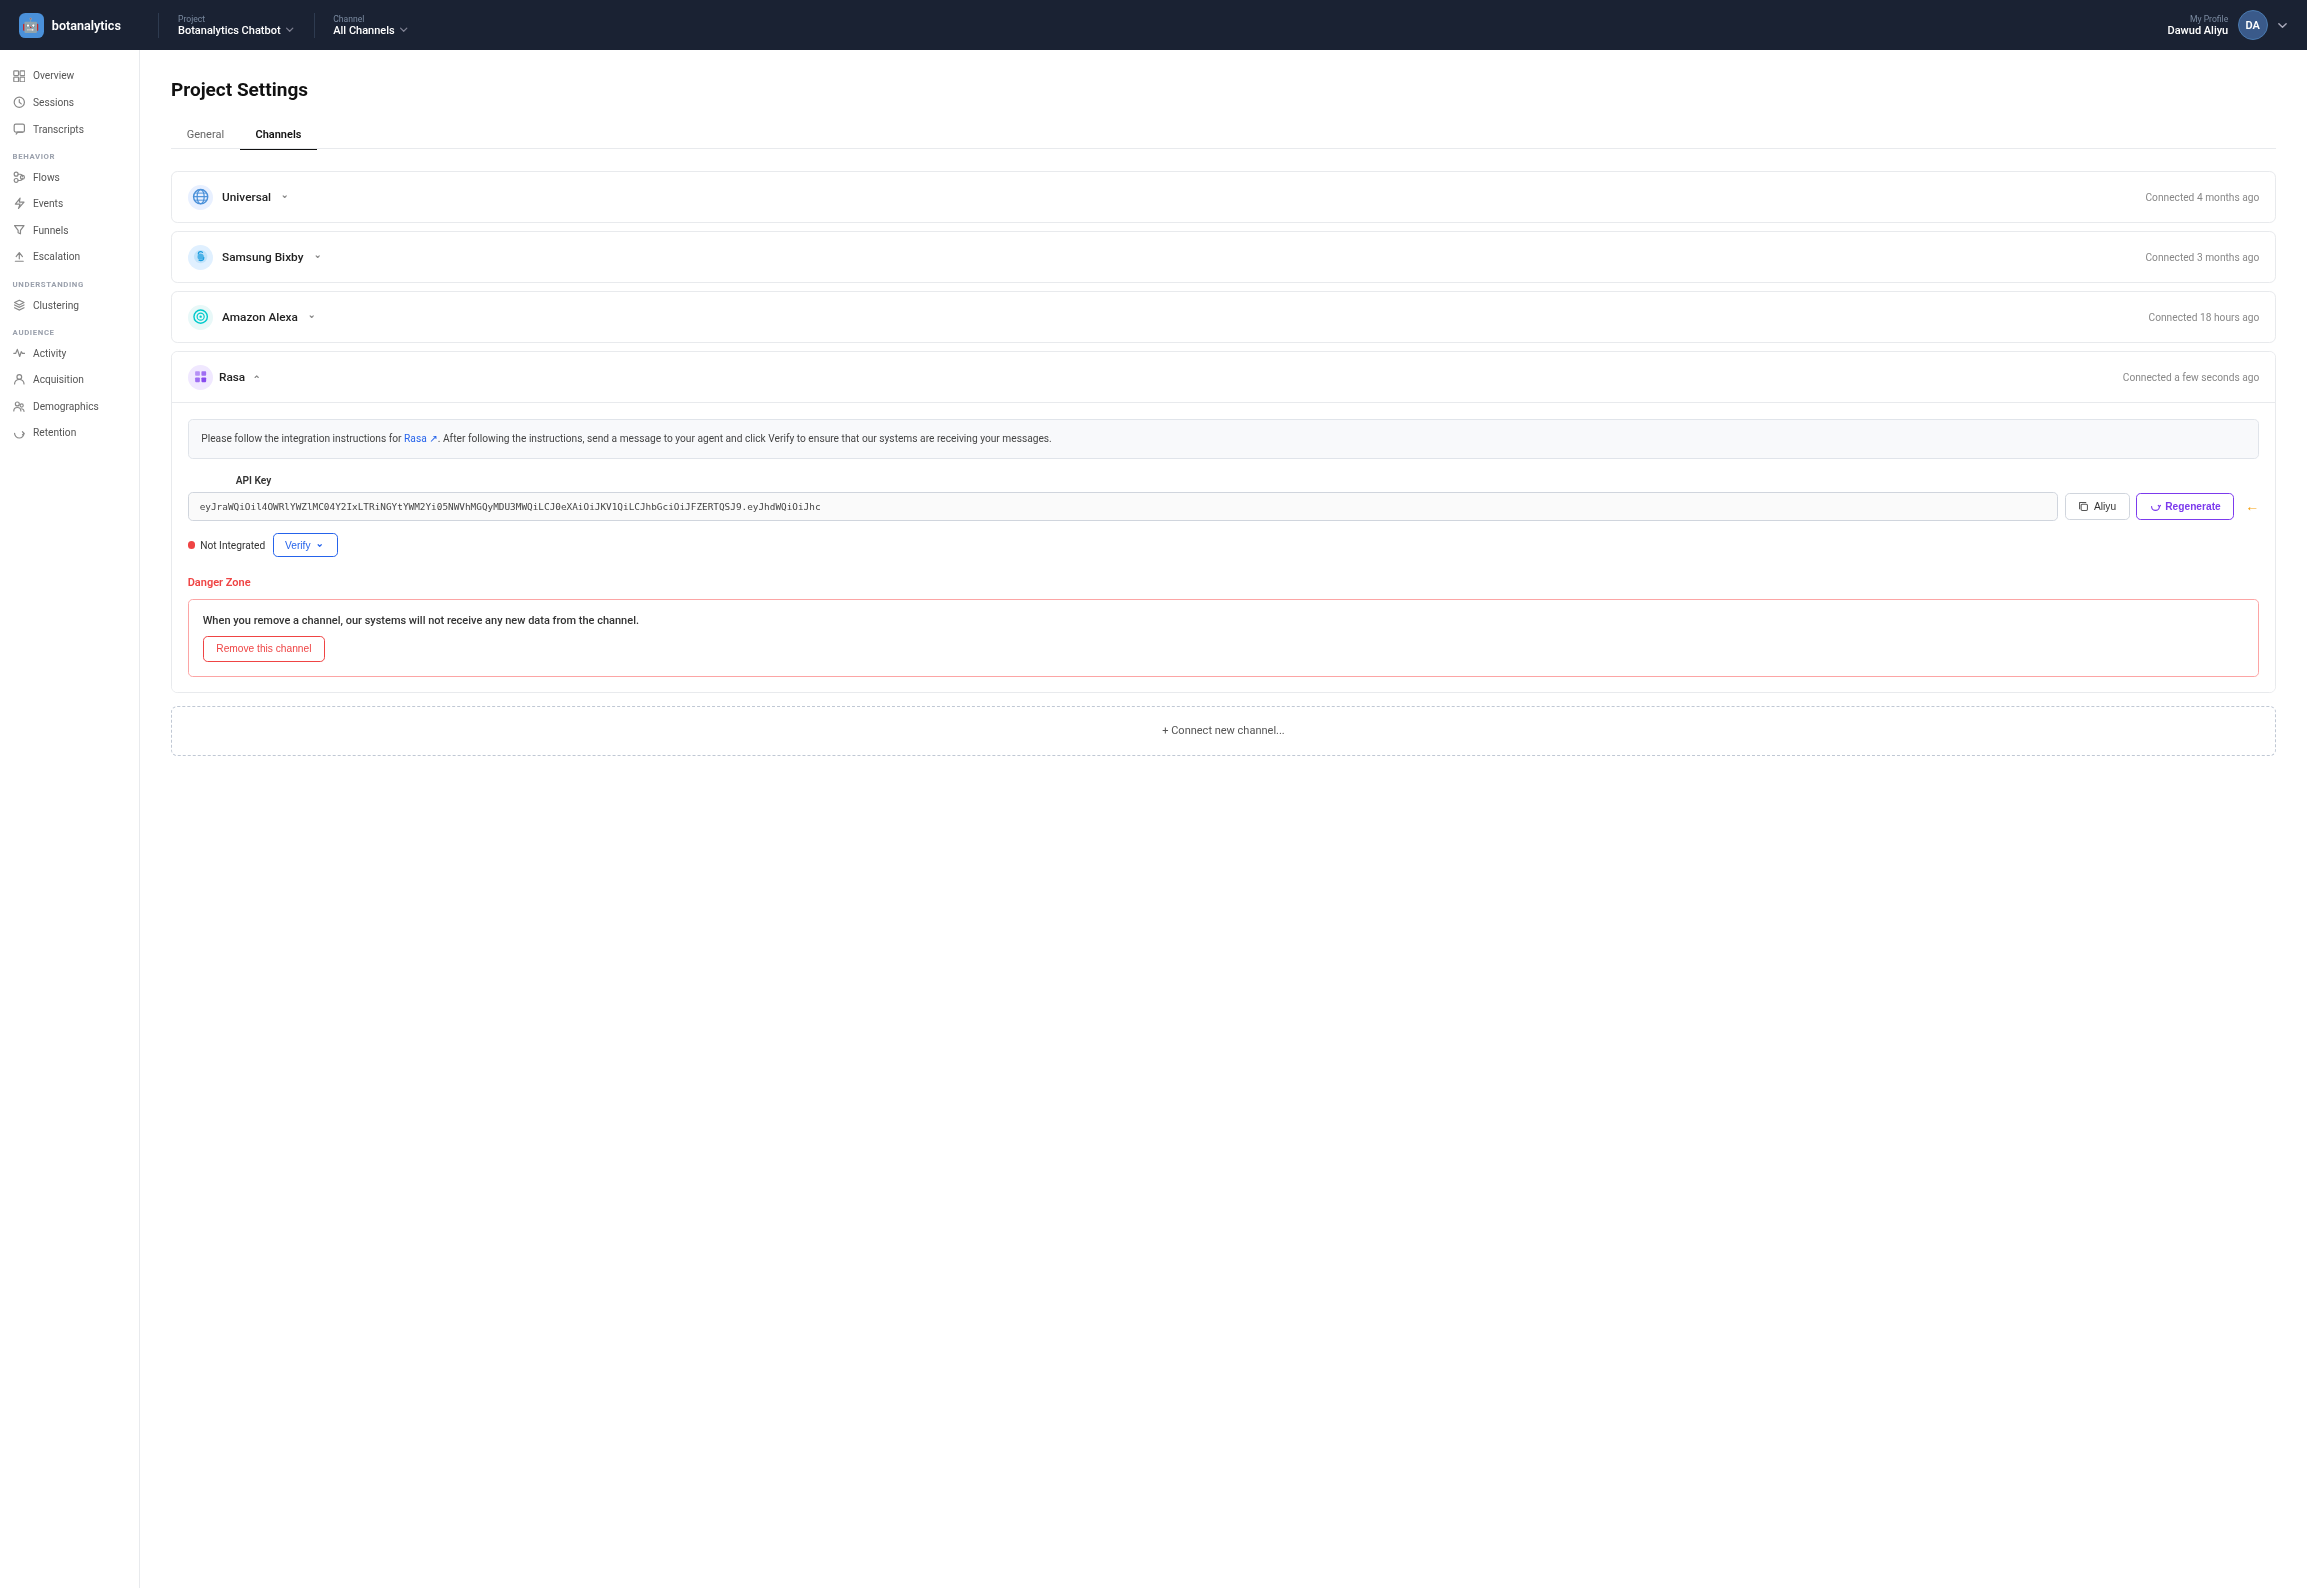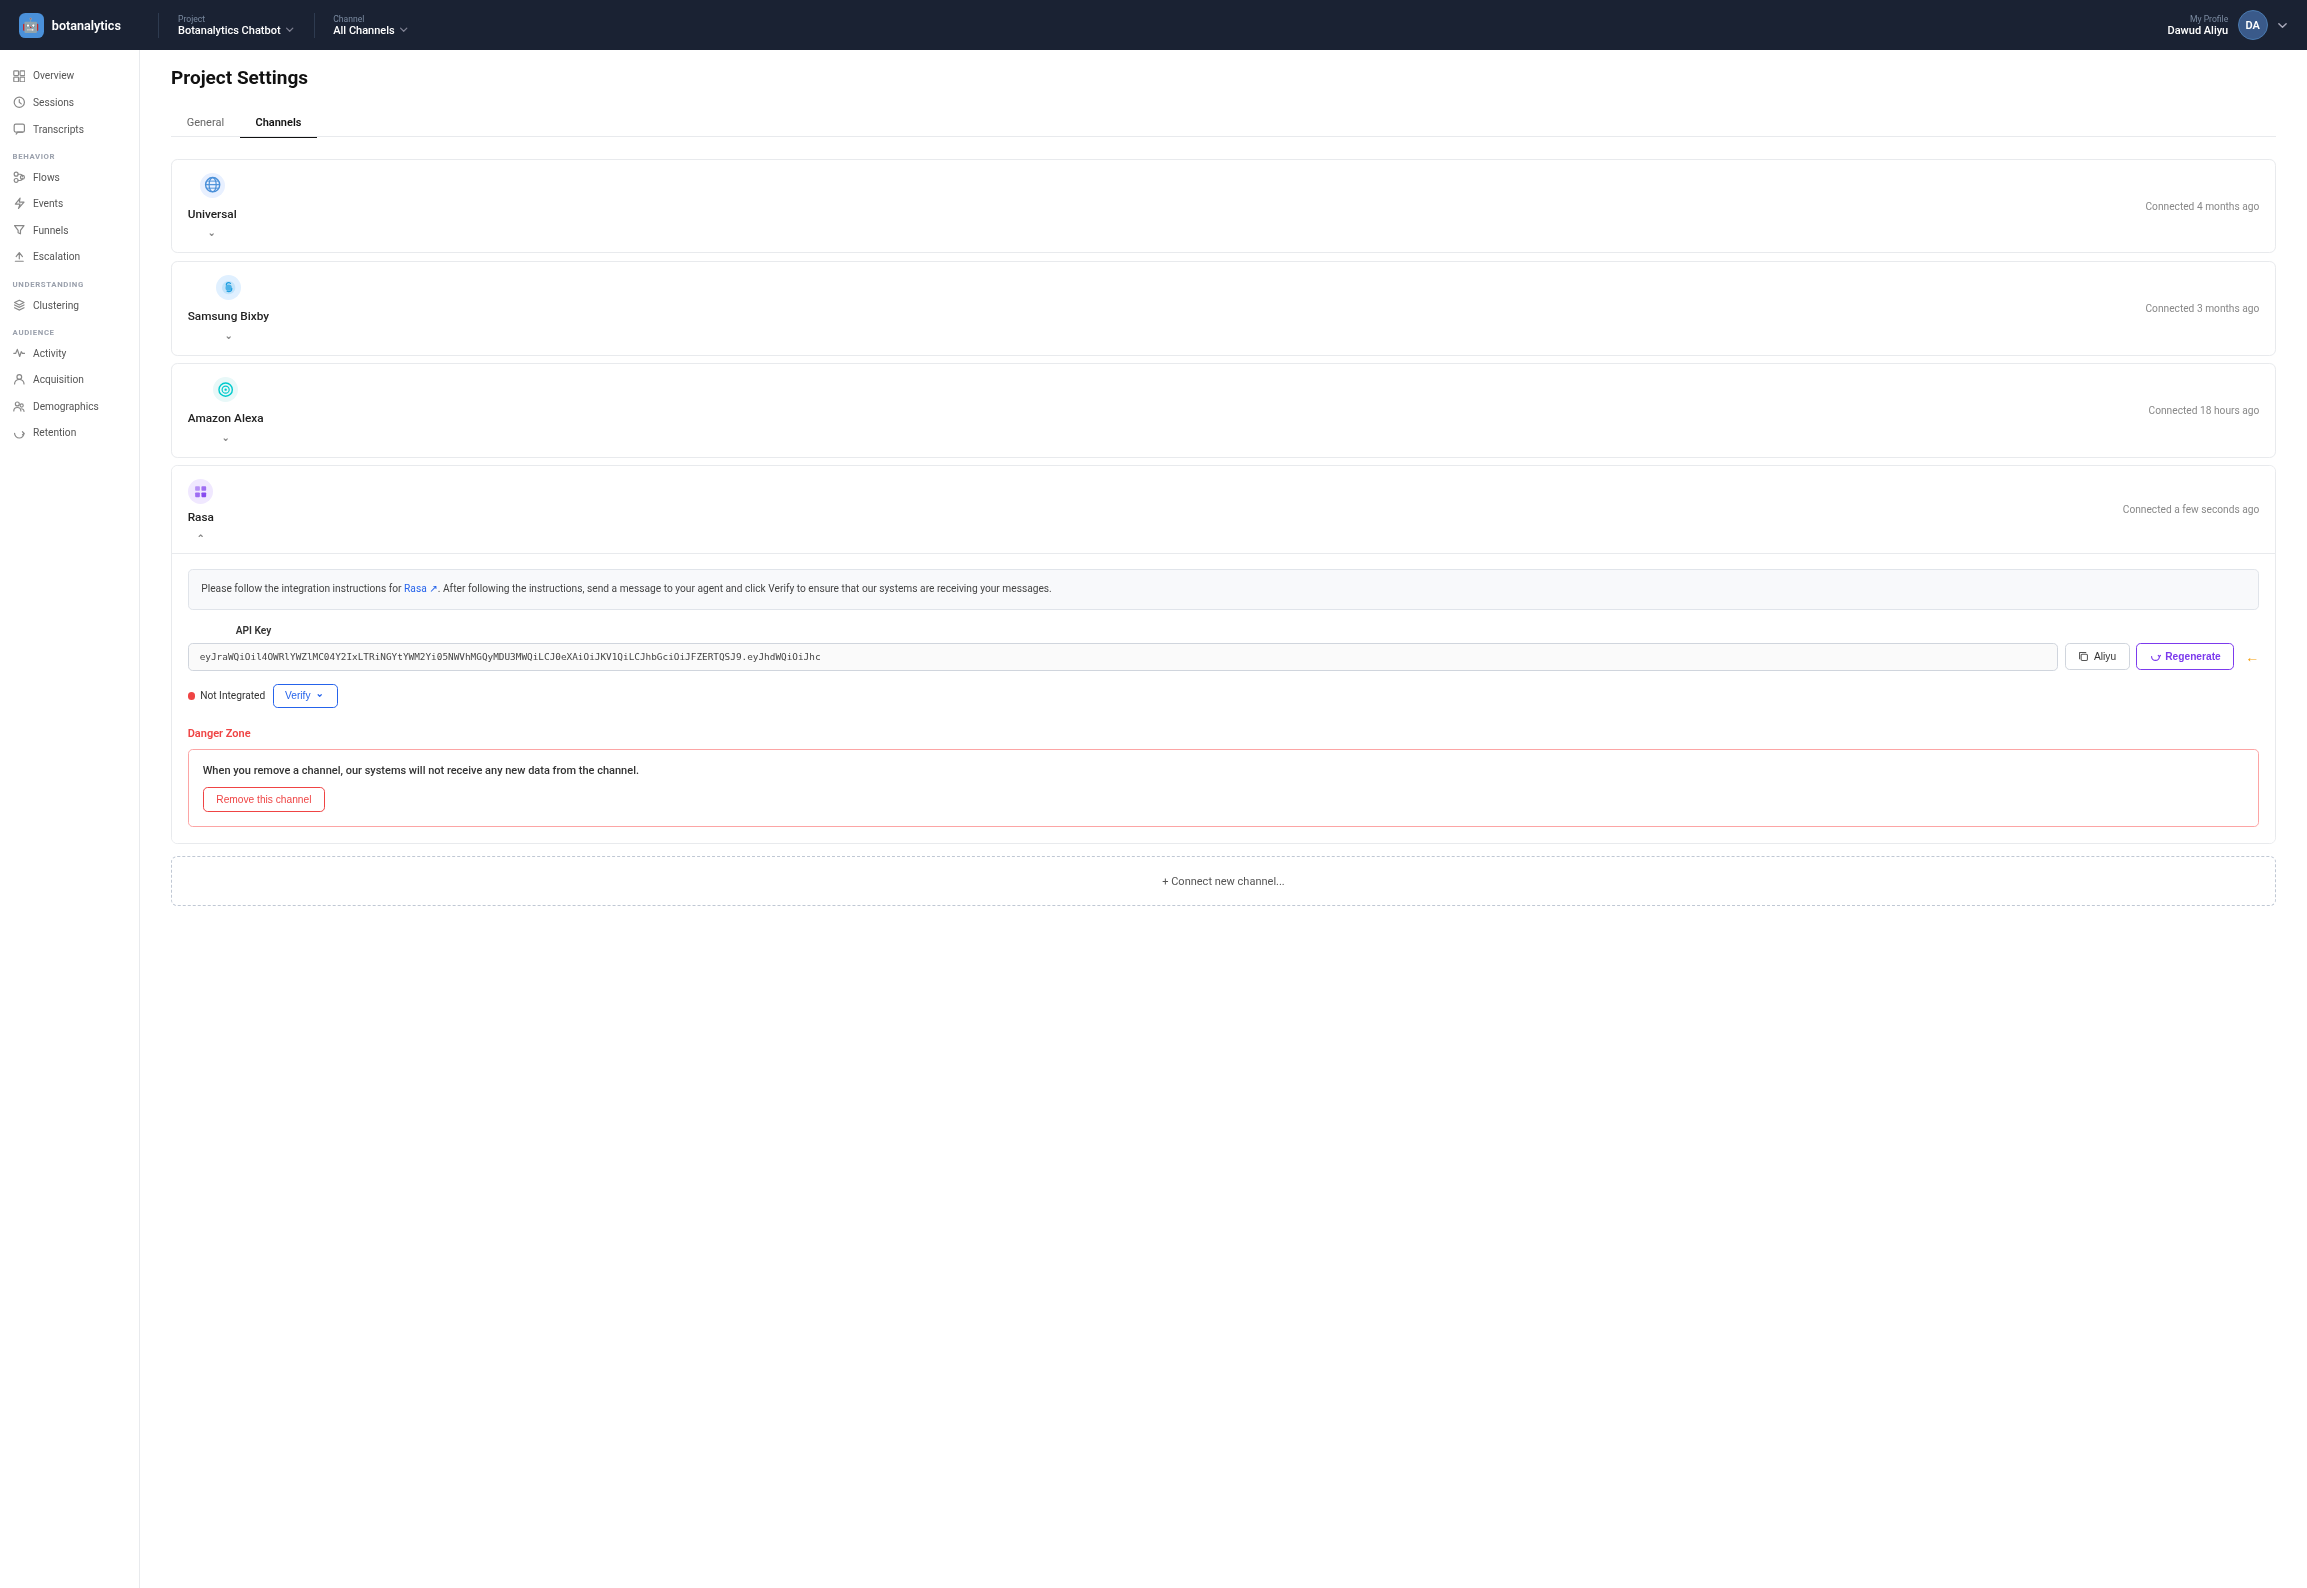--- a/index.html
+++ b/index.html
@@ -44,35 +44,35 @@
     }
     .sidebar-section-label {
       font-size: 7.8px; font-weight: 700; color: #9aa0ac; text-transform: uppercase; letter-spacing: 0.08em; padding: 9.4px 12.6px 3.1px;
     }
     .sidebar-item {
       display: flex; align-items: center; gap: 7.8px; padding: 7px 12.6px; cursor: pointer; color: #555; font-size: 10.2px; border-radius: 0;
     }
     .sidebar-item svg { flex-shrink: 0; }
 
     
-    .main { flex: 1; padding: 16px 31px; background: #fff; }
+    .main { flex: 1; padding: 28px 31px; background: #fff; }
     .page-title { font-size: 19px; font-weight: 700; color: #111; margin-bottom: 19px; }
 
     
     .tabs { display: flex; border-bottom: 1.6px solid #e8eaed; margin-bottom: 22px; }
     .tab {
       padding: 7.8px 15.7px; cursor: pointer; font-size: 11px; color: #666; border-bottom: 1.6px solid transparent; margin-bottom: -1.6px;
     }
     .tab.active { color: #111; font-weight: 600; border-bottom: 1.6px solid #111; }
 
     
     .channel-row {
       display: flex; align-items: center; justify-content: space-between; padding: 12.6px 15.7px; border: 0.8px solid #e8eaed; border-radius: 6.3px; margin-bottom: 7.8px; background: #fff;
     }
-    .channel-row-left { display: flex; align-items: center; gap: 9.4px; font-weight: 500; font-size: 11.8px; color: #222; flex-direction: column; }
+    .channel-row-left { display: flex; align-items: center; gap: 9.4px; font-weight: 500; font-size: 11.8px; color: #222; }
     .channel-row-right { font-size: 10.2px; color: #888; }
     .channel-icon { width: 25px; height: 25px; border-radius: 50%; display: flex; align-items: center; justify-content: center; font-size: 14px; }
     .channel-icon-universal { background: #e8f0ff; }
     .channel-icon-bixby { background: #e0f0ff; }
     .channel-icon-alexa { background: #e8f8f8; }
     .channel-icon-rasa { background: #f0e8ff; }
 
     
     .rasa-expanded { border: 0.8px solid #e8eaed; border-radius: 6.3px; margin-bottom: 7.8px; overflow: hidden; }
     .rasa-header {

